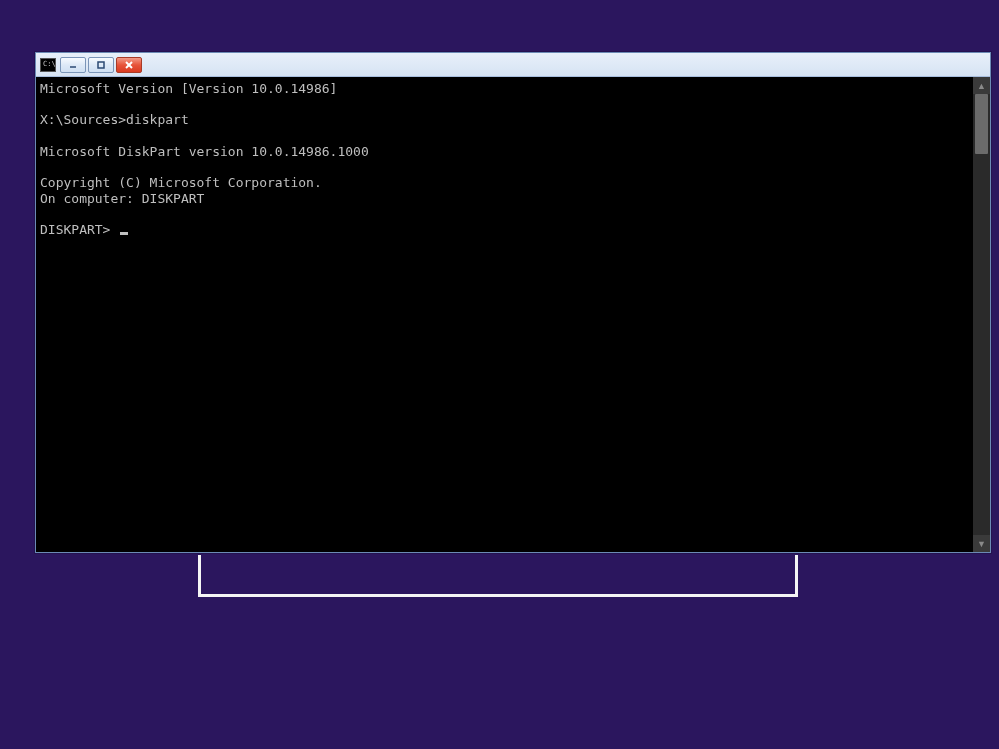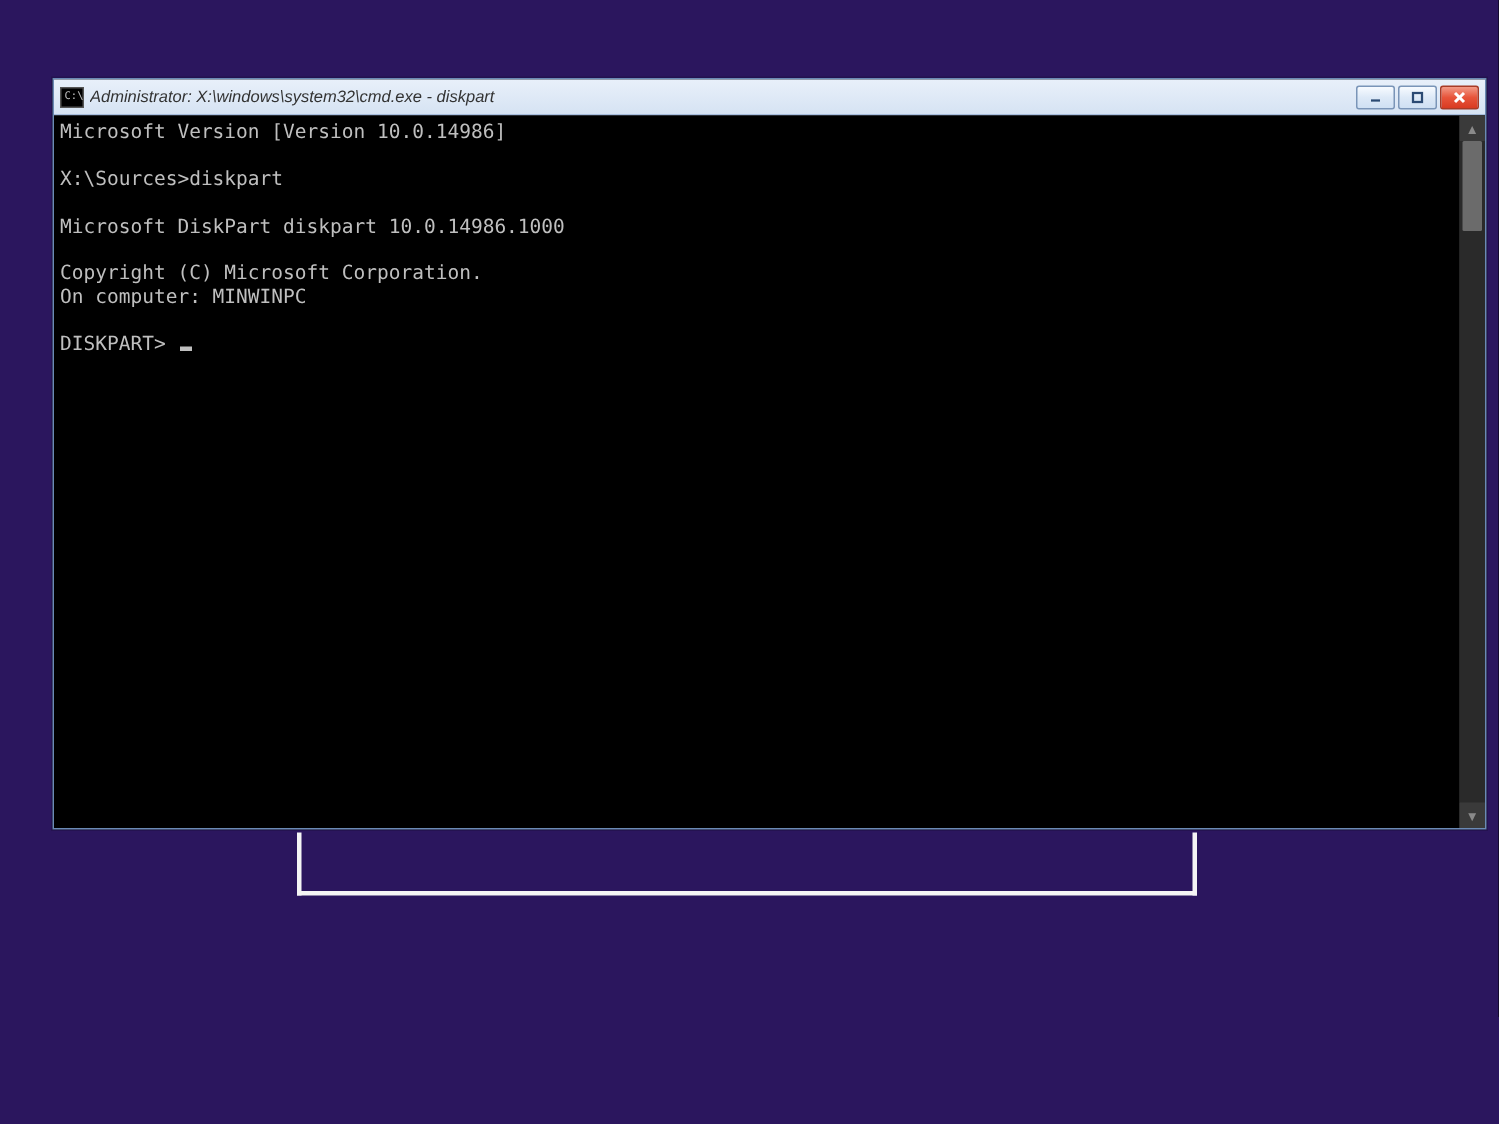--- a/index.html
+++ b/index.html
@@ -165,21 +165,20 @@
 </head>
 <body>
 
 <div class="bg-dialog-hint"></div>
 
 <div class="window">
   <div class="titlebar">
     <div class="titlebar-icon">
         <span>C:\</span>
       </div>
-    <div class="titlebar-title">Administrator: X:\windows\system32\cmd.exe - diskpart</div>
     <div class="window-controls">
       <div class="ctrl-btn" title="Minimize">
         <svg viewBox="0 0 10 10">
             <line x1="2" y1="7" x2="8" y2="7"></line>
           </svg>
       </div>
       <div class="ctrl-btn" title="Maximize">
         <svg viewBox="0 0 10 10">
             <rect x="2" y="2" width="6" height="6"></rect>
           </svg>
@@ -192,24 +191,24 @@
       </div>
     </div>
   </div>
 
   <div class="console-body">
     <div class="console-inner">
       <pre class="terminal"><span>Microsoft Version [Version 10.0.14986]</span>
 <span></span>
 <span>X:\Sources&gt;diskpart</span>
 <span></span>
-<span>Microsoft DiskPart diskpart 10.0.14986.1000</span>
+<span>Microsoft DiskPart version 10.0.14986.1000</span>
 <span></span>
 <span>Copyright (C) Microsoft Corporation.</span>
-<span>On computer: MINWINPC</span>
+<span>On computer: DISKPART</span>
 <span></span>
 <span>DISKPART&gt; </span><span class="cursor"></span></pre>
     </div>
     <div class="scrollbar">
       <div class="sb-arrow">▲</div>
       <div class="sb-track">
         <div class="sb-thumb"></div>
       </div>
       <div class="sb-arrow">▼</div>
     </div>

